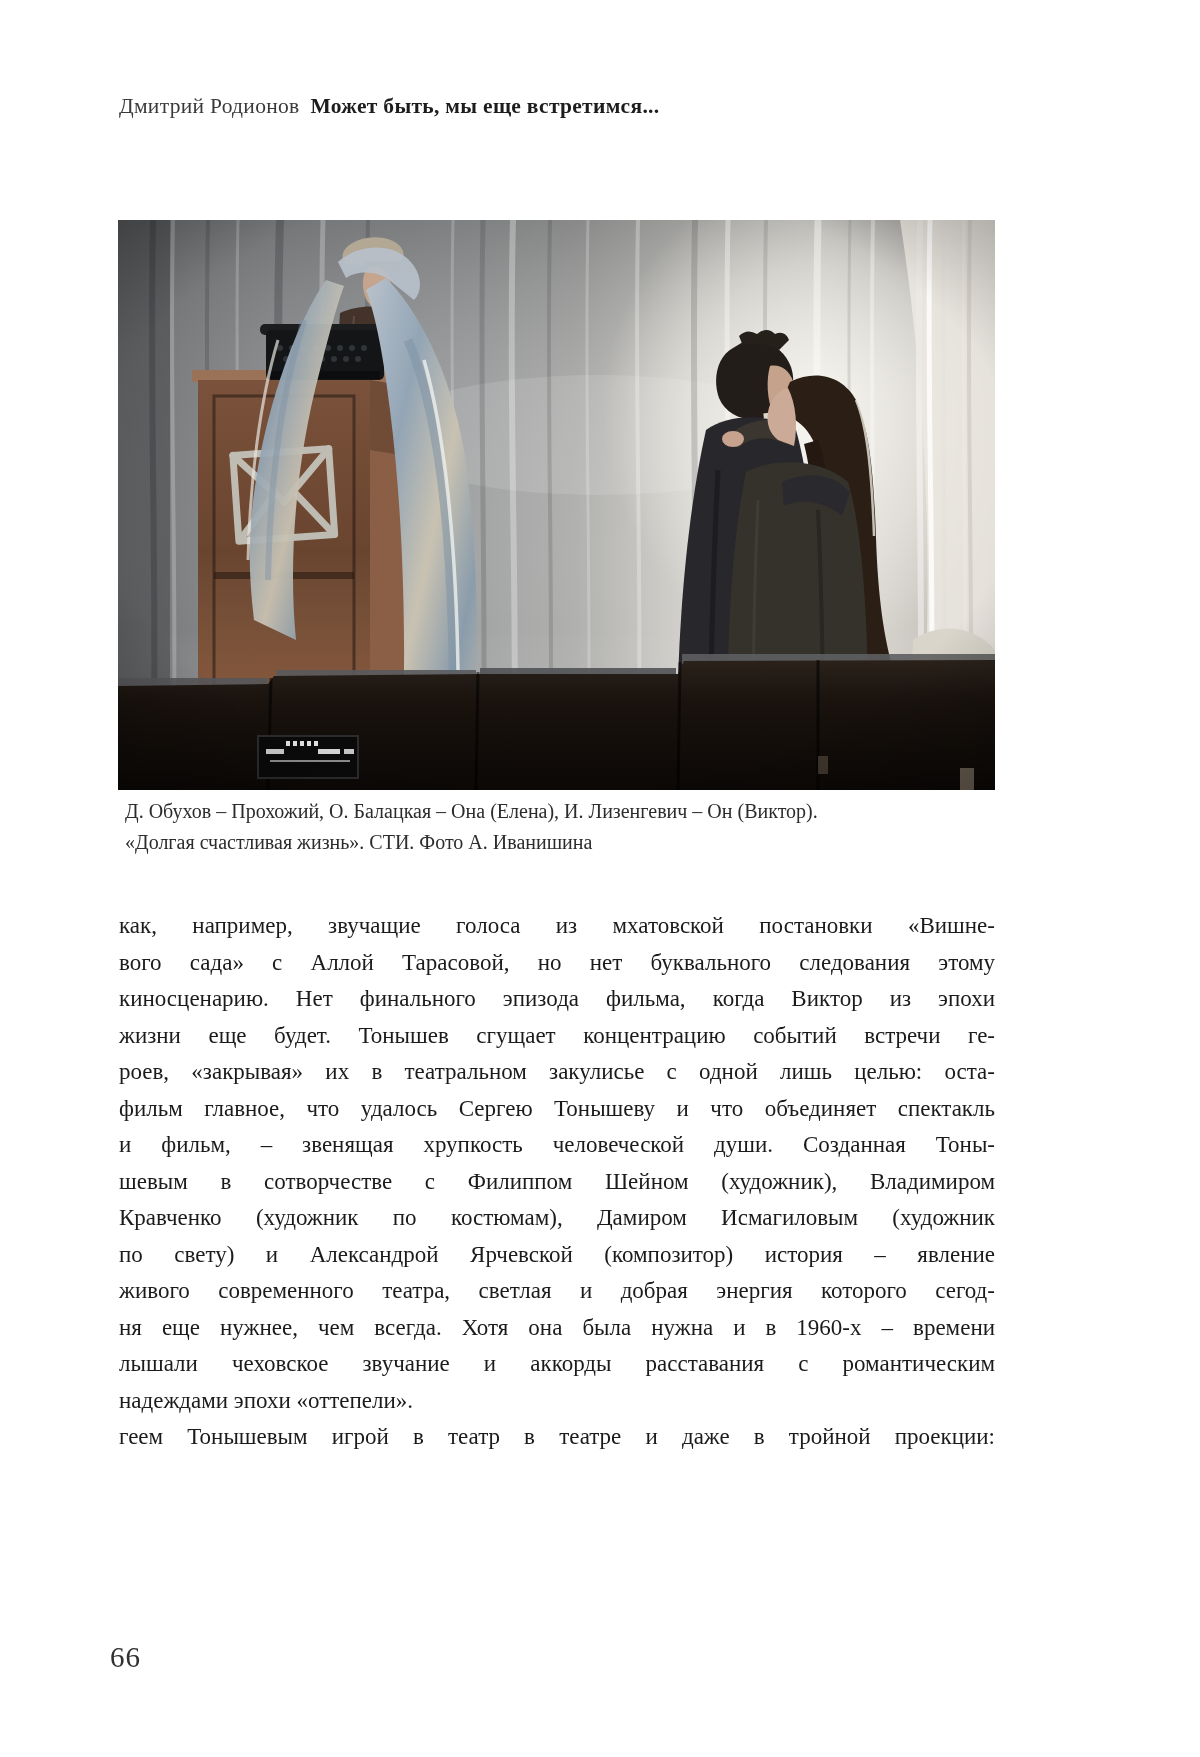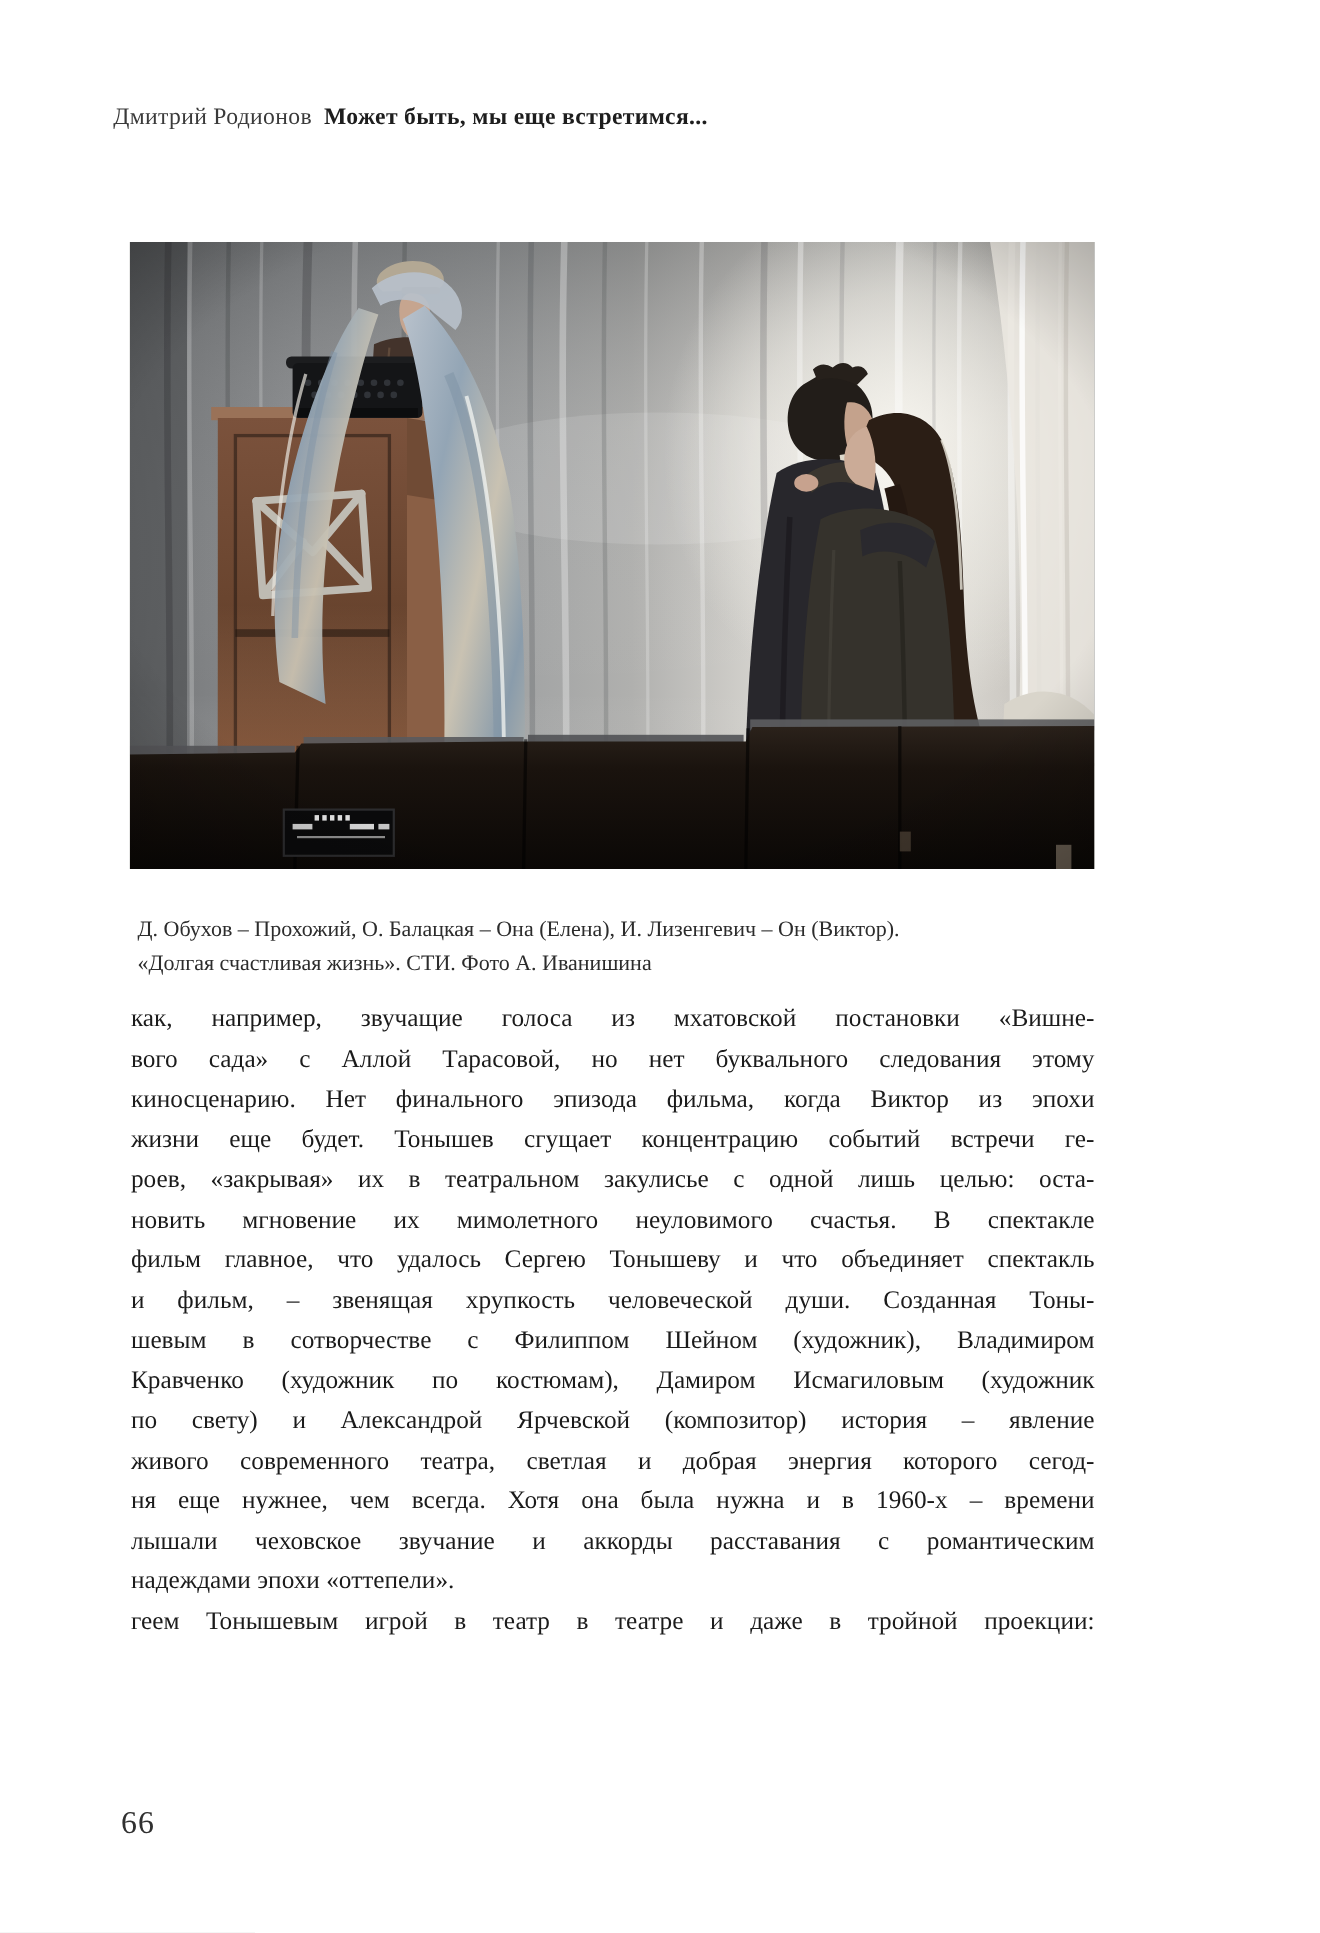--- a/index.html
+++ b/index.html
@@ -2,31 +2,31 @@
 <html><head>
 <meta charset="utf-8">
 <style>
   html,body { margin:0; padding:0; background:#e9e9e9; }
   .page {
     position:relative; width:1200px; height:1757px; margin:0 auto;
     background:#ffffff; overflow:hidden;
     font-family:"Liberation Serif","DejaVu Serif",serif;
   }
   .running-head {
-    position:absolute; left:103px; top:94px;
+    position:absolute; left:119px; top:94px;
     font-size:21.5px; color:#3a3a3a; letter-spacing:.3px; white-space:nowrap;
   }
   .running-head .book-title { font-weight:bold; color:#1d1d1d; margin-left:11px; }
   .photo-figure {
     position:absolute; left:118px; top:220px; width:877px; height:570px;
     background:#9a9a98; overflow:hidden;
   }
   .photo-figure svg { display:block; width:877px; height:570px; }
   .caption {
-    position:absolute; left:125px; top:830px; width:862px;
+    position:absolute; left:125px; top:796px; width:862px;
     font-size:20px; line-height:30.5px; color:#2c2c2c;
   }
   .body-text {
     position:absolute; left:119px; top:908px; width:876px;
     font-size:23px; line-height:36.5px; color:#1b1b1b;
   }
   .body-line { text-align:justify; text-align-last:justify; white-space:normal; }
   .body-line.last { text-align-last:left; }
   .body-line.indent { text-indent:40px; }
   .page-number {
@@ -276,21 +276,20 @@
     <div>Д. Обухов – Прохожий, О. Балацкая – Она (Елена), И. Лизенгевич – Он (Виктор).</div>
     <div>«Долгая счастливая жизнь». СТИ. Фото А. Иванишина</div>
   </div>
 
   <div class="body-text">
       <div class="body-line">как, например, звучащие голоса из мхатовской постановки «Вишне-</div>
       <div class="body-line">вого сада» с Аллой Тарасовой, но нет буквального следования этому</div>
       <div class="body-line">киносценарию. Нет финального эпизода фильма, когда Виктор из эпохи</div>
       <div class="body-line">жизни еще будет. Тонышев сгущает концентрацию событий встречи ге-</div>
       <div class="body-line">роев, «закрывая» их в театральном закулисье с одной лишь целью: оста-</div>
-      <div class="body-line">новить мгновение их мимолетного неуловимого счастья. В спектакле</div>
       <div class="body-line">фильм главное, что удалось Сергею Тонышеву и что объединяет спектакль</div>
       <div class="body-line">и фильм, – звенящая хрупкость человеческой души. Созданная Тоны-</div>
       <div class="body-line">шевым в сотворчестве с Филиппом Шейном (художник), Владимиром</div>
       <div class="body-line">Кравченко (художник по костюмам), Дамиром Исмагиловым (художник</div>
       <div class="body-line">по свету) и Александрой Ярчевской (композитор) история – явление</div>
       <div class="body-line">живого современного театра, светлая и добрая энергия которого сегод-</div>
       <div class="body-line">ня еще нужнее, чем всегда. Хотя она была нужна и в 1960-х – времени</div>
       <div class="body-line">лышали чеховское звучание и аккорды расставания с романтическим</div>
       <div class="body-line last">надеждами эпохи «оттепели».</div>
       <div class="body-line">геем Тонышевым игрой в театр в театре и даже в тройной проекции:</div>

